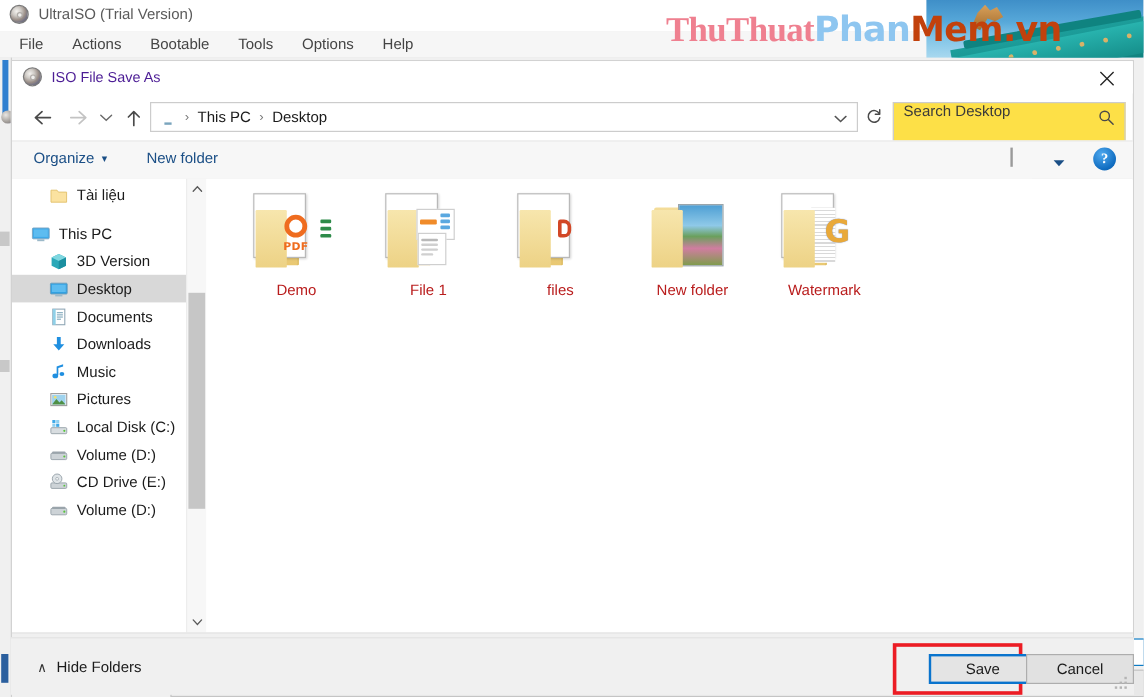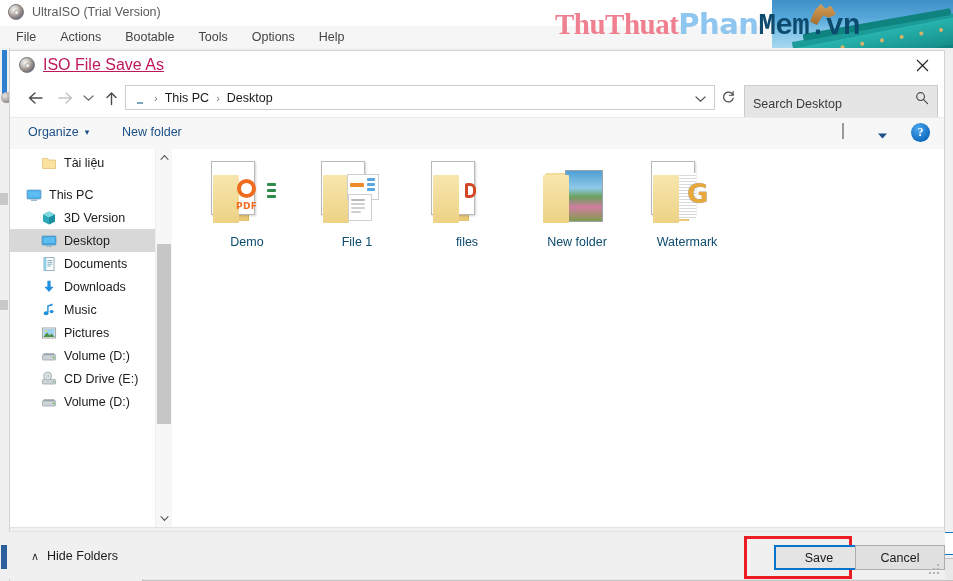--- a/index.html
+++ b/index.html
@@ -49,28 +49,28 @@
   .banner .ornament{position:absolute;left:38px;top:4px;width:26px;height:22px;
     background:linear-gradient(#d8a05a,#a06a2c);
     clip-path:polygon(0% 80%,18% 30%,42% 0%,58% 22%,80% 8%,100% 46%,74% 62%,50% 52%,26% 96%);}
   .banner .dots{position:absolute;left:42px;top:38px;width:140px;height:5px;transform:rotate(-10deg);}
   .banner .dot{position:absolute;width:4px;height:4px;border-radius:50%;background:#d9b268;top:0;}
   .watermark{position:absolute;left:555px;top:3px;width:400px;height:42px;
     font-family:"DejaVu Sans",sans-serif;font-weight:bold;font-size:29px;letter-spacing:-0.5px;
     line-height:42px;white-space:nowrap;}
   .wm-a{color:#ef8090;font-family:Liberation Serif, serif;}
   .wm-b{color:#8ec6f0;}
-  .wm-c{color:#0c4a6e;font-family:Liberation Mono, monospace;}
+  .wm-c{color:#c2410c;}
 
   
   .dialog{position:absolute;left:9px;top:50px;width:936px;height:527px;background:#ffffff;
     border:1px solid #d2d2d2;box-shadow:0 0 0 0 rgba(0,0,0,0);box-sizing:border-box;}
   .dlg-title{position:absolute;left:0;top:0;width:934px;height:27px;background:#ffffff;}
   .dlg-title-inner{position:absolute;left:9px;top:5px;display:flex;align-items:center;gap:8px;}
-  .dlg-title-text{font-size:16px;color:#be185d;text-decoration:underline;}
+  .dlg-title-text{font-size:12px;color:#4c1d95;}
   .dlg-close{position:absolute;right:0px;top:0px;width:44px;height:29px;display:flex;
     align-items:center;justify-content:center;}
   .dlg-close svg{display:block;}
 
   
   .navrow{position:absolute;left:0;top:32px;width:934px;height:32px;}
   .navbtn{position:absolute;top:0;width:26px;height:30px;display:flex;align-items:center;justify-content:center;}
   .nav-back{left:12px;}
   .nav-fwd{left:42px;}
   .nav-recent{left:68px;width:20px;}
@@ -80,21 +80,21 @@
   .addr-pcicon{margin-left:6px;width:16px;height:13px;position:relative;}
   .addr-pcicon .scr{width:16px;height:11px;background:#1ca0e8;border-radius:1px;
     border-bottom:2px solid #0a6fa8;box-sizing:border-box;}
   .addr-pcicon .base{position:absolute;left:5px;top:11px;width:6px;height:2px;background:#7aa5bd;}
   .crumb{font-size:12.5px;color:#1b1b1b;padding:0 1px;}
   .crumb-sep{color:#777;font-size:11px;padding:0 6px;}
   .addr-chev{position:absolute;right:8px;top:6px;}
   .refreshbtn{position:absolute;left:706px;top:2px;width:24px;height:25px;
     display:flex;align-items:center;justify-content:center;}
   .searchbox{position:absolute;left:734px;top:2px;width:194px;height:38px;border:1px solid #cccccc;
-    background:#e5e5e5;box-sizing:border-box;display:flex;align-items:center;}
+    background:#fde047;box-sizing:border-box;display:flex;}
   .search-ph{margin-left:8px;font-size:12.5px;color:#3a3a3a;}
   .search-icn{position:absolute;right:8px;top:5px;}
 
   
   .cmdbar{position:absolute;left:0;top:66px;width:934px;height:31px;background:#f7f7f7;
     border-top:1px solid #eaeaea;border-bottom:1px solid #dedede;}
   .cmd-organize{position:absolute;left:18px;top:7px;font-size:12.5px;color:#1b4f86;display:flex;align-items:center;gap:6px;}
   .cmd-newfolder{position:absolute;left:112px;top:7px;font-size:12.5px;color:#1b4f86;}
   .cmd-view{position:absolute;right:82px;top:6px;width:20px;height:17px;}
   .cmd-view .pic{width:20px;height:16px;border:1px solid #9a9a9a;box-sizing:border-box;
@@ -120,21 +120,21 @@
     border-left:1px solid #ededed;}
   .sb-arrow{position:absolute;left:0;width:16px;height:17px;display:flex;align-items:center;justify-content:center;}
   .sb-arrow.top{top:0;}
   .sb-arrow.bot{bottom:0;}
   .sb-thumb{position:absolute;left:1px;top:95px;width:14px;height:180px;background:#c6c6c6;}
 
   .filespane{position:absolute;left:162px;top:0;width:772px;height:378px;background:#fff;}
   .filegrid{position:absolute;left:20px;top:12px;display:flex;gap:0;}
   .fileitem{width:110px;display:flex;flex-direction:column;align-items:center;}
   .ficon{width:72px;height:64px;position:relative;}
-  .flabel{margin-top:10px;font-size:12.5px;color:#0c4a6e;text-align:center;}
+  .flabel{margin-top:10px;font-size:12.5px;color:#b91c1c;text-align:center;}
 
   
   .fold-back{position:absolute;left:4px;top:12px;width:34px;height:48px;
     background:linear-gradient(#f4dd9a,#e9c872);border-radius:2px 2px 1px 1px;
     box-shadow:-1px 0 0 #d9b95f inset;}
   .fold-sheet{position:absolute;left:0;top:0;width:44px;height:54px;background:#fff;
     border:1px solid #b9b9b9;box-sizing:border-box;
     box-shadow:1px 1px 2px rgba(0,0,0,.18);}
   .fold-front{position:absolute;left:2px;top:14px;width:26px;height:48px;
     background:linear-gradient(#f7e6ad,#edd285);border-radius:1px;}
@@ -400,20 +400,33 @@
               <rect x="1.4" y="3" width="13.2" height="10" fill="#fff" stroke="#9a9a9a" stroke-width="0.9"></rect>
               <rect x="2.4" y="4" width="11.2" height="8" fill="#9fd3ee"></rect>
               <path d="M2.4 12 L6 7.4 L8.6 10.4 L10.4 8.6 L13.6 12 Z" fill="#4f8f45"></path>
               <circle cx="5" cy="6" r="1.1" fill="#f2e06a"></circle>
             </svg>
           </span>
           <span>Pictures</span>
         </div>
 
 
+        <div class="sb-item sb-indent-2">
+          <span class="ic">
+            <svg width="16" height="16" viewBox="0 0 16 16">
+              <rect x="1.4" y="8.4" width="13.2" height="5" rx="0.8" fill="#d8dde0" stroke="#9aa4ab" stroke-width="0.8"></rect>
+              <circle cx="12.6" cy="11" r="0.9" fill="#55c43a"></circle>
+              <rect x="2.6" y="2" width="2.6" height="2.6" fill="#3fa9e8"></rect>
+              <rect x="5.8" y="2" width="2.6" height="2.6" fill="#8fd0f0"></rect>
+              <rect x="2.6" y="5.1" width="2.6" height="2.6" fill="#8fd0f0"></rect>
+              <rect x="5.8" y="5.1" width="2.6" height="2.6" fill="#3fa9e8"></rect>
+            </svg>
+          </span>
+          <span>Local Disk (C:)</span>
+        </div>
 
         <div class="sb-item sb-indent-2">
           <span class="ic">
             <svg width="16" height="16" viewBox="0 0 16 16">
               <rect x="1.4" y="6.6" width="13.2" height="5.4" rx="1" fill="#cdd3d7" stroke="#9aa4ab" stroke-width="0.8"></rect>
               <rect x="2.4" y="5.2" width="11.2" height="2" rx="0.8" fill="#9aa4ab"></rect>
               <circle cx="12.6" cy="9.4" r="0.9" fill="#55c43a"></circle>
             </svg>
           </span>
           <span>Volume (D:)</span>

